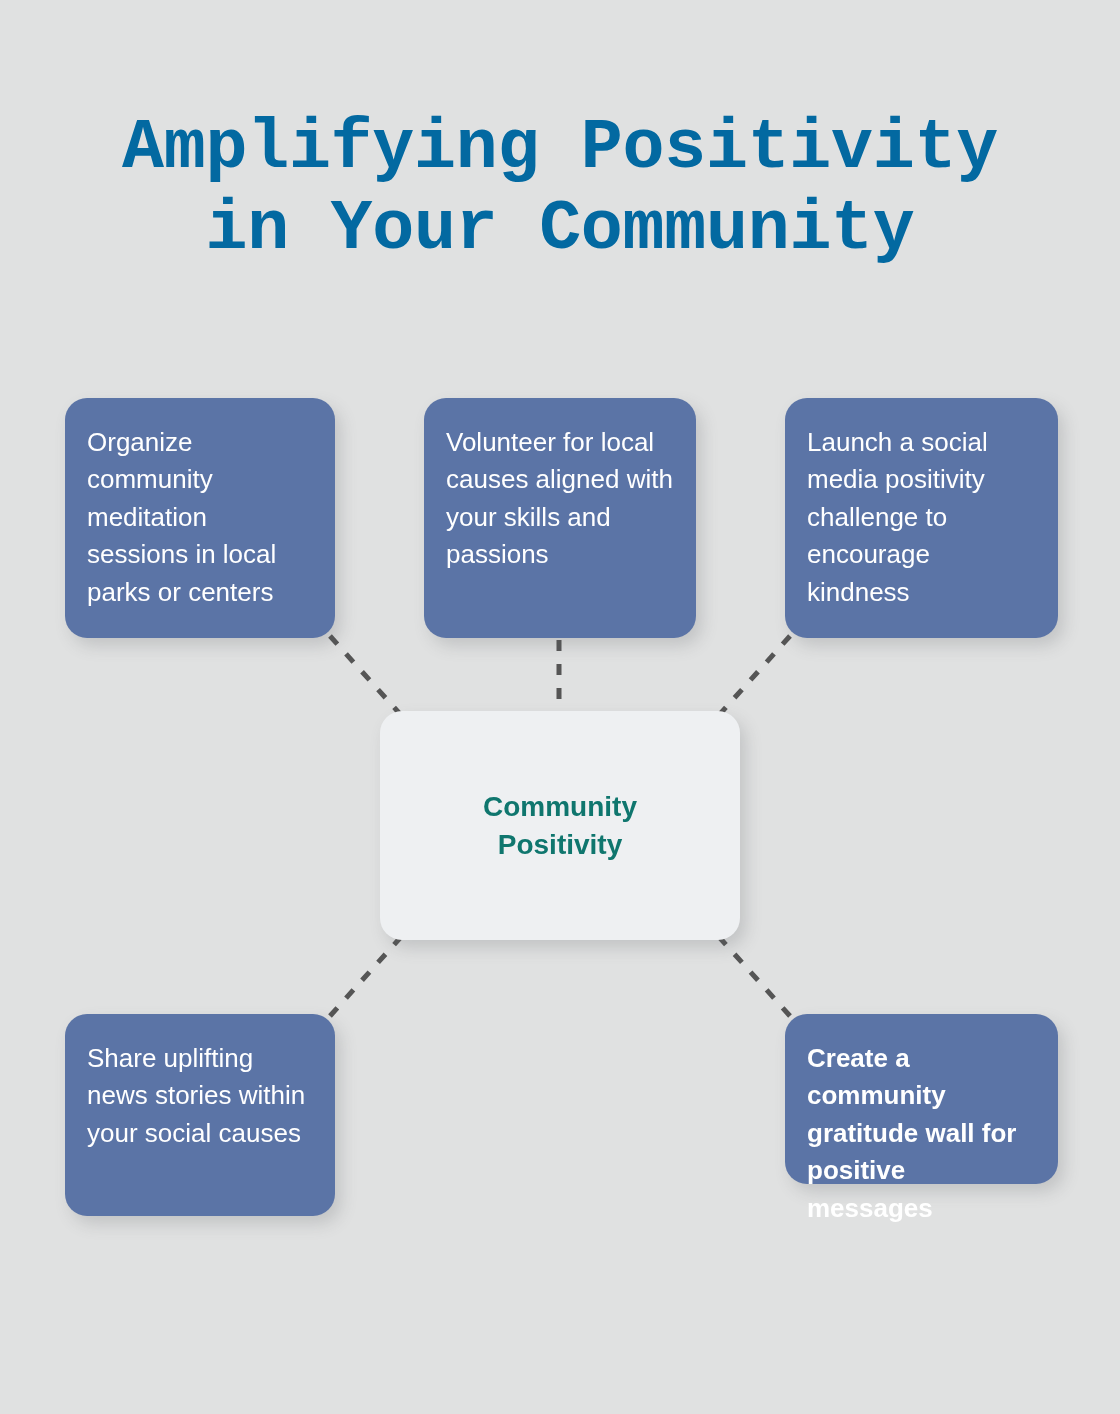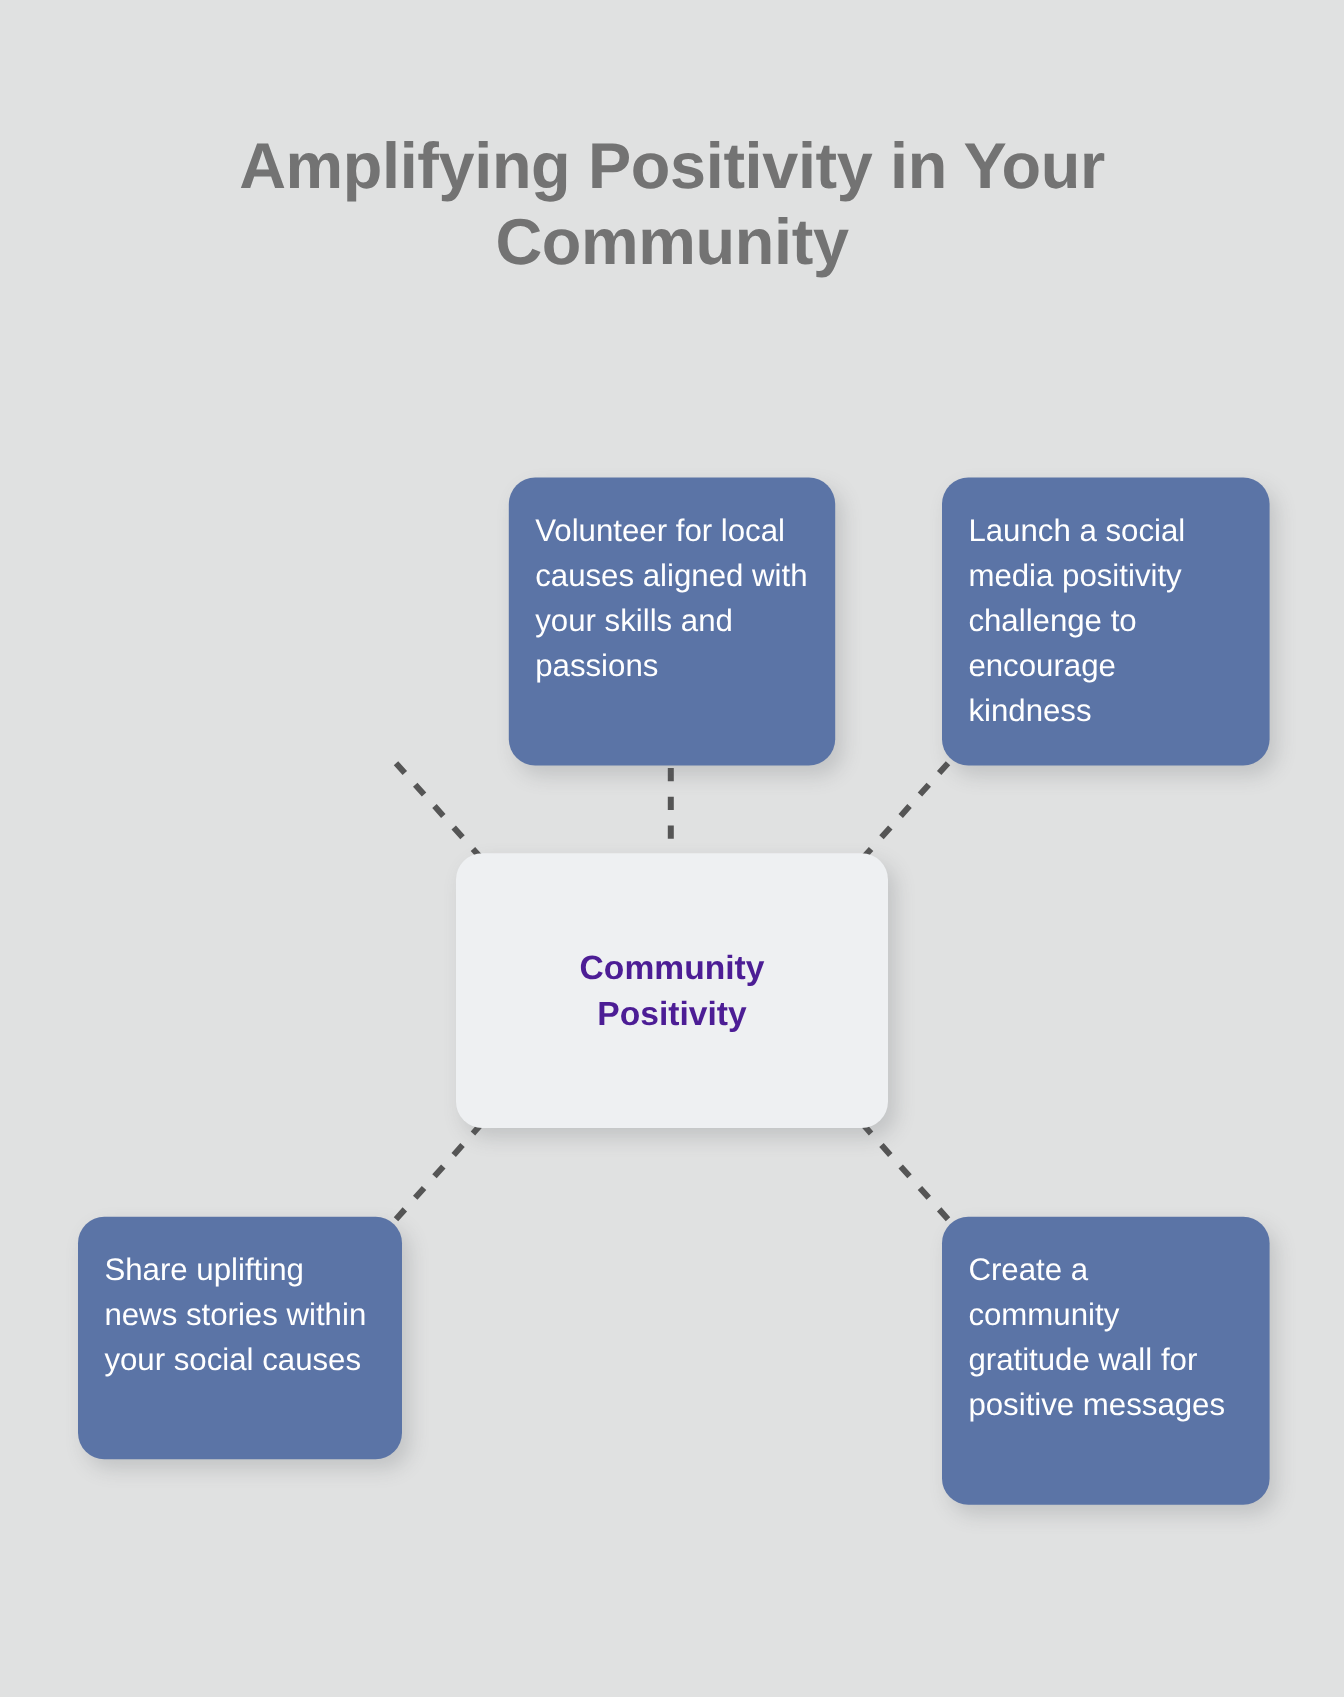--- a/index.html
+++ b/index.html
@@ -19,25 +19,26 @@
     height: 1414px;
   }
 
   
   #title {
     position: absolute;
     left: 90px;
     top: 108px;
     width: 940px;
     text-align: center;
-    font-size: 54px;
+    font-size: 70px;
     font-weight: bold;
     line-height: 1.16;
-    color: #737373;
+    color: #0369a1;
     letter-spacing: -0.3px;
+    font-family: Liberation Mono, monospace;
   }
 
   
   #links {
     position: absolute;
     left: 0;
     top: 0;
     width: 1120px;
     height: 1414px;
   }
@@ -54,56 +55,59 @@
     color: #ffffff;
     padding: 26px 22px 22px 22px;
     font-size: 26px;
     line-height: 1.44;
   }
   .leaf .txt {
     display: block;
   }
   .center-node {
     background: #eef0f2;
-    color: #4c1d95;
+    color: #0f766e;
     display: flex;
     align-items: center;
     justify-content: center;
     text-align: center;
     font-size: 28px;
     font-weight: bold;
     line-height: 1.35;
     padding: 10px 40px;
   }
 
   
   #node-0 { left: 65px;  top: 398px;  width: 270px; height: 240px; }
   #node-1 { left: 424px; top: 398px;  width: 272px; height: 240px; }
   #node-2 { left: 785px; top: 398px;  width: 273px; height: 240px; }
   #node-center { left: 380px; top: 711px; width: 360px; height: 229px; }
   #node-3 { left: 65px;  top: 1014px; width: 270px; height: 202px; }
-  #node-4 { left: 785px; top: 1014px; width: 273px; height: 240px; }
+  #node-4 { left: 785px; top: 1014px; width: 273px; height: 170px; font-weight: bold; }
 </style>
 </head>
 <body>
 
 <div id="canvas">
 
   <div id="title">Amplifying Positivity in Your Community</div>
 
   <svg id="links" viewBox="0 0 1120 1414" width="1120" height="1414">
     <g stroke="#555555" stroke-width="5" stroke-dasharray="11 13" fill="none" stroke-linecap="butt">
       <line x1="330" y1="636" x2="400" y2="714"></line>
       <line x1="559" y1="640" x2="559" y2="711"></line>
       <line x1="790" y1="636" x2="720" y2="714"></line>
       <line x1="330" y1="1016" x2="400" y2="938"></line>
       <line x1="790" y1="1016" x2="720" y2="938"></line>
     </g>
   </svg>
 
+  <div class="node leaf" id="node-0">
+    <span class="txt">Organize community meditation sessions in local parks or centers</span>
+  </div>
 
   <div class="node leaf" id="node-2">
     <span class="txt">Launch a social media positivity challenge to encourage kindness</span>
   </div>
 
   <div class="node leaf" id="node-1">
     <span class="txt">Volunteer for local causes aligned with your skills and passions</span>
   </div>
 
   <div class="node center-node" id="node-center">

